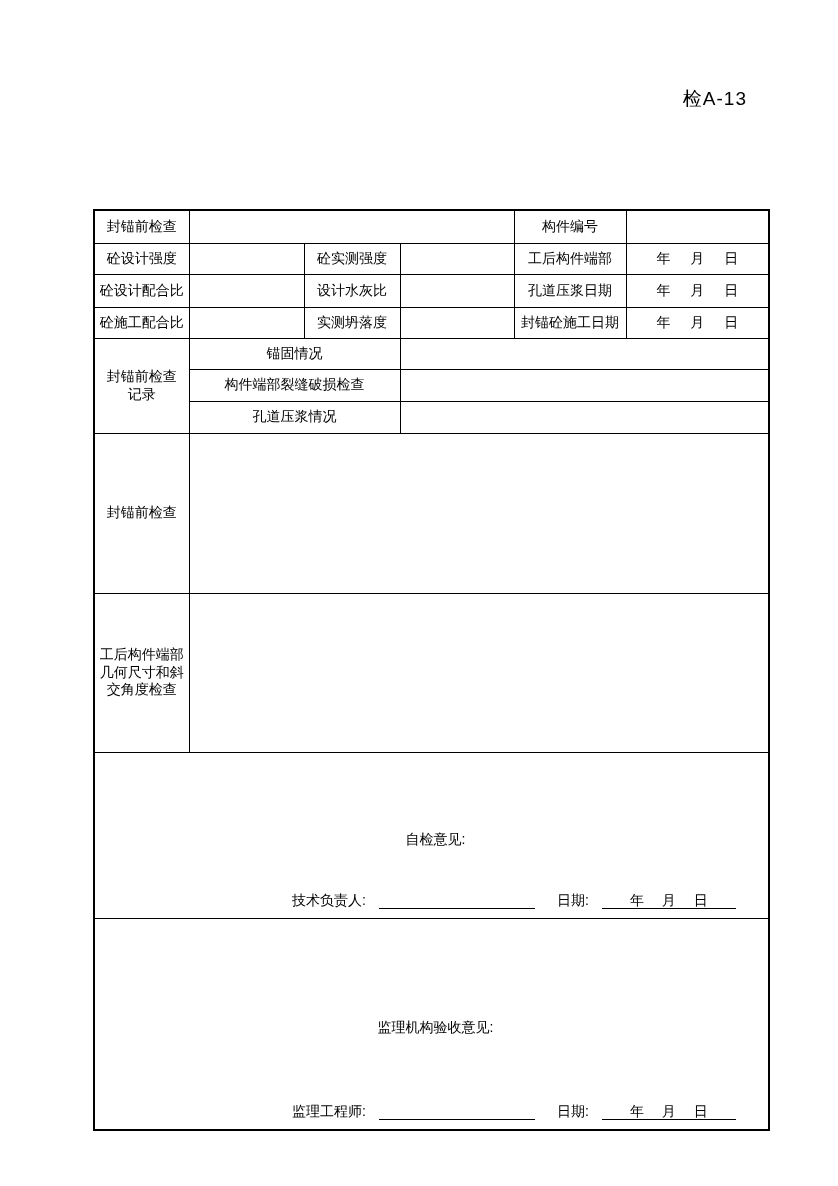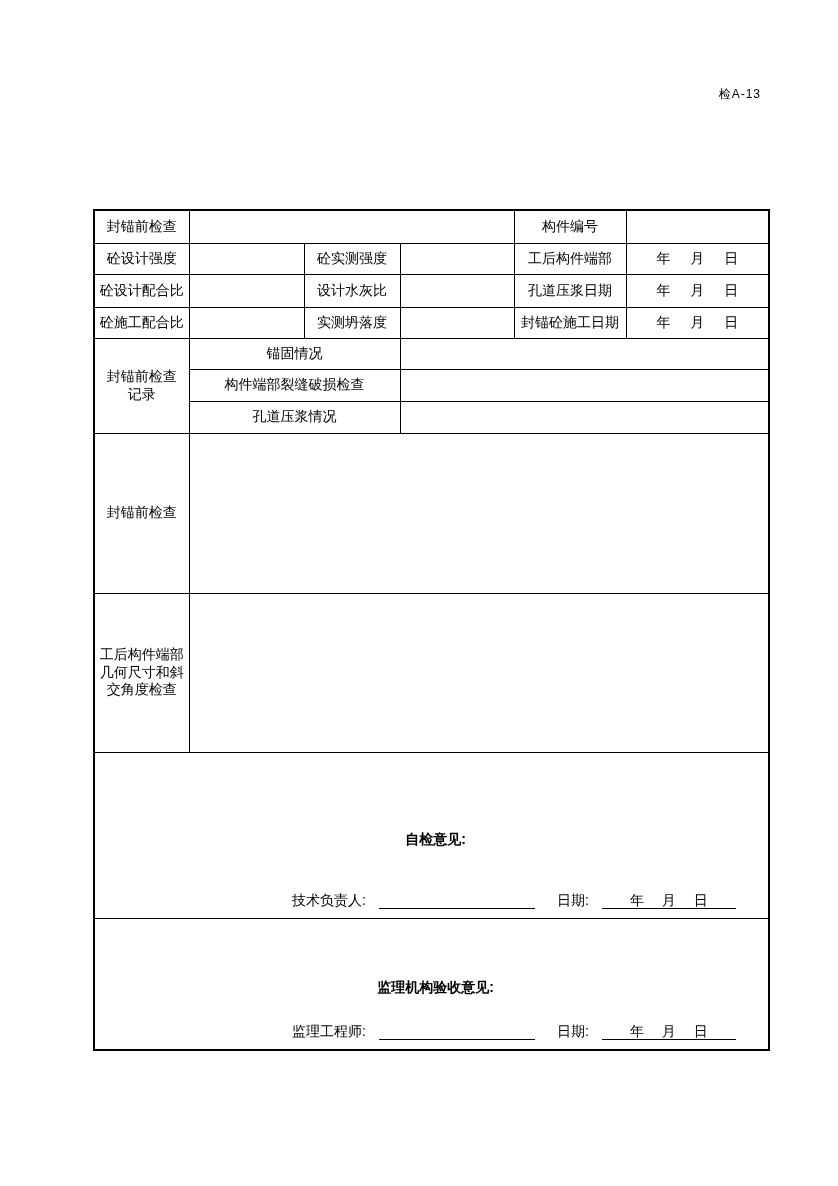--- a/index.html
+++ b/index.html
@@ -16,22 +16,22 @@
   .content {
     position: absolute;
     left: 93px;
     top: 0;
     width: 675px;
     height: 100%;
   }
   .doc-code {
     position: absolute;
     top: 86px;
-    right: 7px;
-    font-size: 12px;
+    right: 21px;
+    font-size: 19px;
     letter-spacing: 1px;
   }
   .page-title {
     position: absolute;
     top: 124px;
     left: 0;
     width: 100%;
     text-align: center;
     font-size: 26px;
     font-weight: bold;
@@ -74,21 +74,21 @@
     overflow: hidden;
   }
   td.wrap-label { white-space: pre-line; line-height: 1.25; margin-left: 44px; }
   td.date-cell { word-spacing: 16px; }
   td.section-cell {
     text-align: left;
     vertical-align: top;
     padding: 0;
     position: relative;
   }
-  .section-label { padding: 9px 0 0 8px; font-size: 14px; font-weight: bold; }
+  .section-label { padding: 9px 0 0 8px; font-size: 14px; }
   .sig-row {
     position: absolute;
     left: 0;
     right: 0;
     bottom: 9px;
     display: flex;
     align-items: flex-end;
     font-size: 14px;
     line-height: 18px;
   }
@@ -192,21 +192,21 @@
           <div class="section-label">自检意见:</div>
           <div class="sig-row">
             <span class="sig-label">技术负责人:</span>
             <span class="sig-line"></span>
             <span class="sig-date-label">日期:</span>
             <span class="sig-date-line">年 月 日</span>
           </div>
         </td>
       </tr>
 
-      <tr style="height:132px">
+      <tr style="height:212px">
         <td colspan="6" class="section-cell">
           <div class="section-label">监理机构验收意见:</div>
           <div class="sig-row">
             <span class="sig-label">监理工程师:</span>
             <span class="sig-line"></span>
             <span class="sig-date-label">日期:</span>
             <span class="sig-date-line">年 月 日</span>
           </div>
         </td>
       </tr>

